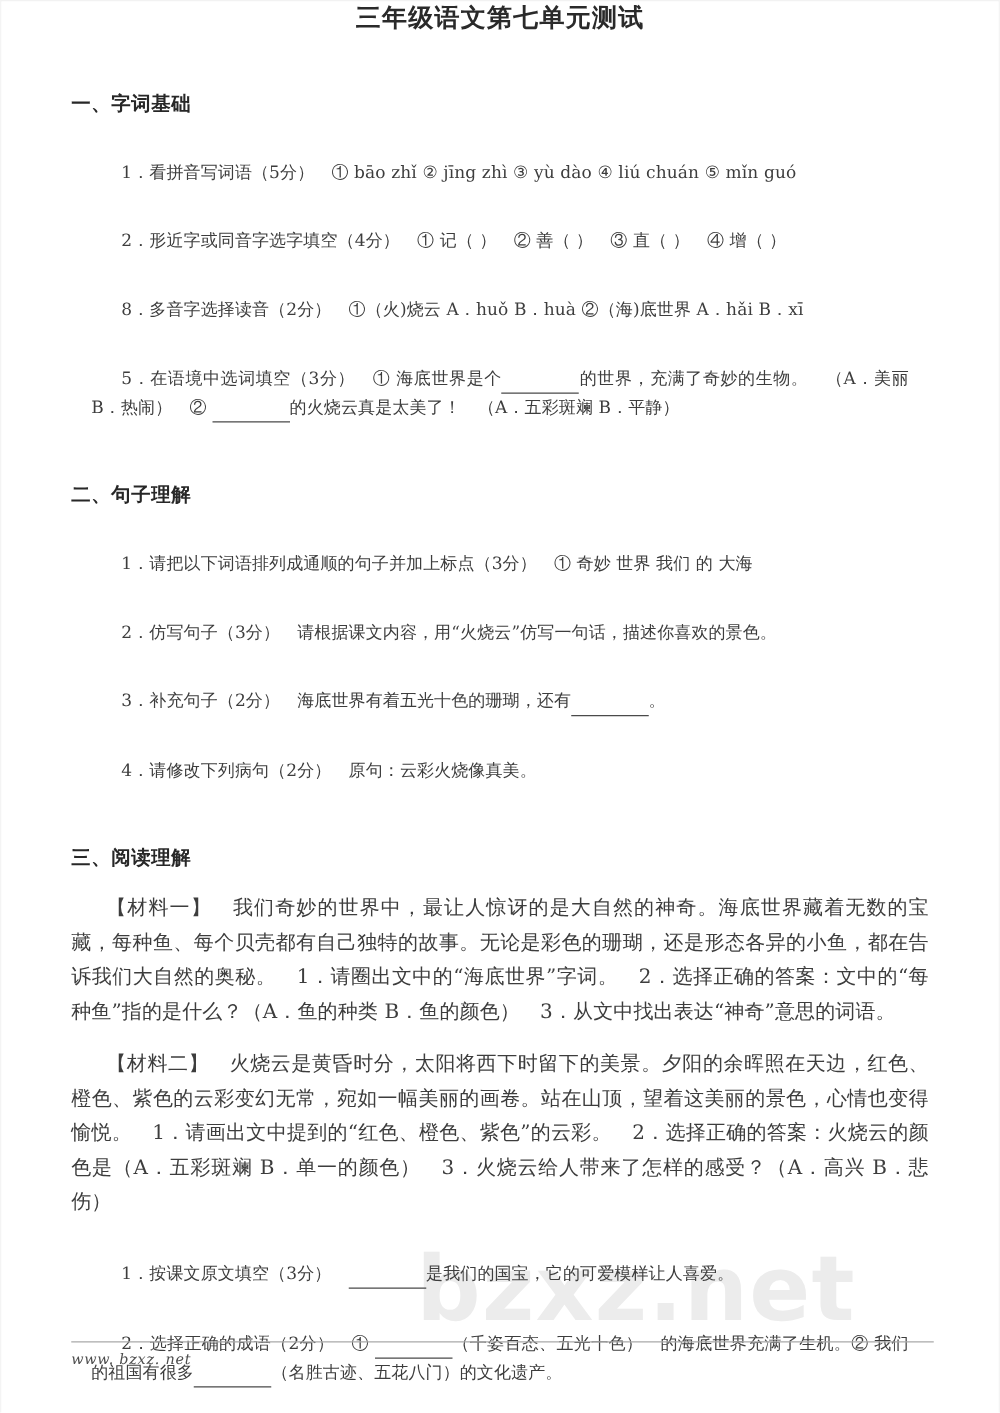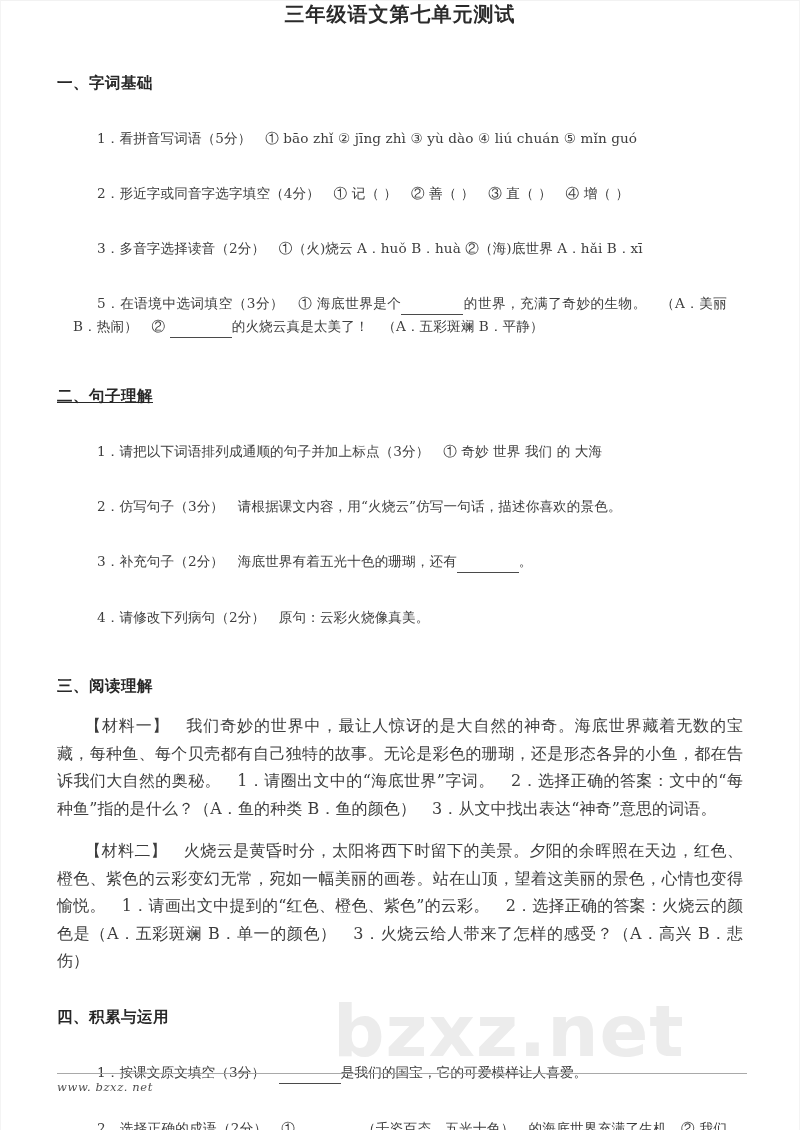--- a/index.html
+++ b/index.html
@@ -57,21 +57,21 @@
   
   .section-heading {
     font-family: "DejaVu Sans", sans-serif;
     font-weight: bold;
     font-size: 15.5px;
     color: #272727;
     letter-spacing: 0.5px;
     margin: 0;
   }
   .h-1 { padding-top: 45px; }
-  .h-2 { padding-top: 32px; text-decoration: underline; }
+  .h-2 { padding-top: 32px; }
   .h-3 { padding-top: 32px; }
   .h-4 { padding-top: 32px; }
 
   
   .q-item {
     font-size: 13.6px;
     line-height: 1.62;
     color: #3d3d3d;
     text-indent: 24px;
     margin: 16px;
@@ -124,34 +124,33 @@
 
   <div class="watermark">bzxz.net</div>
 
   <div class="content">
 
     <h1 class="doc-title">三年级语文第七单元测试</h1>
 
     <h2 class="section-heading h-1">一、字词基础</h2>
     <p class="q-item">1．看拼音写词语（5分）　① bāo zhǐ ② jīng zhì ③ yù dào ④ liú chuán ⑤ mǐn guó</p>
     <p class="q-item">2．形近字或同音字选字填空（4分）　① 记（ ）　② 善（ ）　③ 直（ ）　④ 增（ ）</p>
-    <p class="q-item">3．多音字选择读音（2分）　①（火)烧云 A．huǒ B．huà ②（海)底世界 A．hǎi B．xī</p>
+    <p class="q-item">8．多音字选择读音（2分）　①（火)烧云 A．huǒ B．huà ②（海)底世界 A．hǎi B．xī</p>
     <p class="q-item">5．在语境中选词填空（3分）　① 海底世界是个<span class="blank w-md">&nbsp;</span>的世界，充满了奇妙的生物。　（A．美丽 B．热闹）　② <span class="blank w-md">&nbsp;</span>的火烧云真是太美了！　（A．五彩斑斓 B．平静）</p>
 
     <h2 class="section-heading h-2">二、句子理解</h2>
     <p class="q-item">1．请把以下词语排列成通顺的句子并加上标点（3分）　① 奇妙 世界 我们 的 大海</p>
     <p class="q-item">2．仿写句子（3分）　请根据课文内容，用“火烧云”仿写一句话，描述你喜欢的景色。</p>
     <p class="q-item">3．补充句子（2分）　海底世界有着五光十色的珊瑚，还有<span class="blank w-md">&nbsp;</span>。</p>
     <p class="q-item">4．请修改下列病句（2分）　原句：云彩火烧像真美。</p>
 
     <h2 class="section-heading h-3">三、阅读理解</h2>
     <p class="passage">【材料一】　我们奇妙的世界中，最让人惊讶的是大自然的神奇。海底世界藏着无数的宝藏，每种鱼、每个贝壳都有自己独特的故事。无论是彩色的珊瑚，还是形态各异的小鱼，都在告诉我们大自然的奥秘。　1．请圈出文中的“海底世界”字词。　2．选择正确的答案：文中的“每种鱼”指的是什么？（A．鱼的种类 B．鱼的颜色）　3．从文中找出表达“神奇”意思的词语。</p>
     <p class="passage">【材料二】　火烧云是黄昏时分，太阳将西下时留下的美景。夕阳的余晖照在天边，红色、橙色、紫色的云彩变幻无常，宛如一幅美丽的画卷。站在山顶，望着这美丽的景色，心情也变得愉悦。　1．请画出文中提到的“红色、橙色、紫色”的云彩。　2．选择正确的答案：火烧云的颜色是（A．五彩斑斓 B．单一的颜色）　3．火烧云给人带来了怎样的感受？（A．高兴 B．悲伤）</p>
 
-    <h2 class="section-heading h-4">四、积累与运用</h2>
     <p class="q-item">1．按课文原文填空（3分）　<span class="blank w-md">&nbsp;</span>是我们的国宝，它的可爱模样让人喜爱。</p>
     <p class="q-item">2．选择正确的成语（2分）　① <span class="blank w-md">&nbsp;</span>（千姿百态、五光十色）　的海底世界充满了生机。② 我们的祖国有很多<span class="blank w-md">&nbsp;</span>（名胜古迹、五花八门）的文化遗产。</p>
 
   </div>
 
   <div class="footer">
     <hr class="footer-rule">
     <div class="footer-url">www. bzxz. net</div>
   </div>
 

